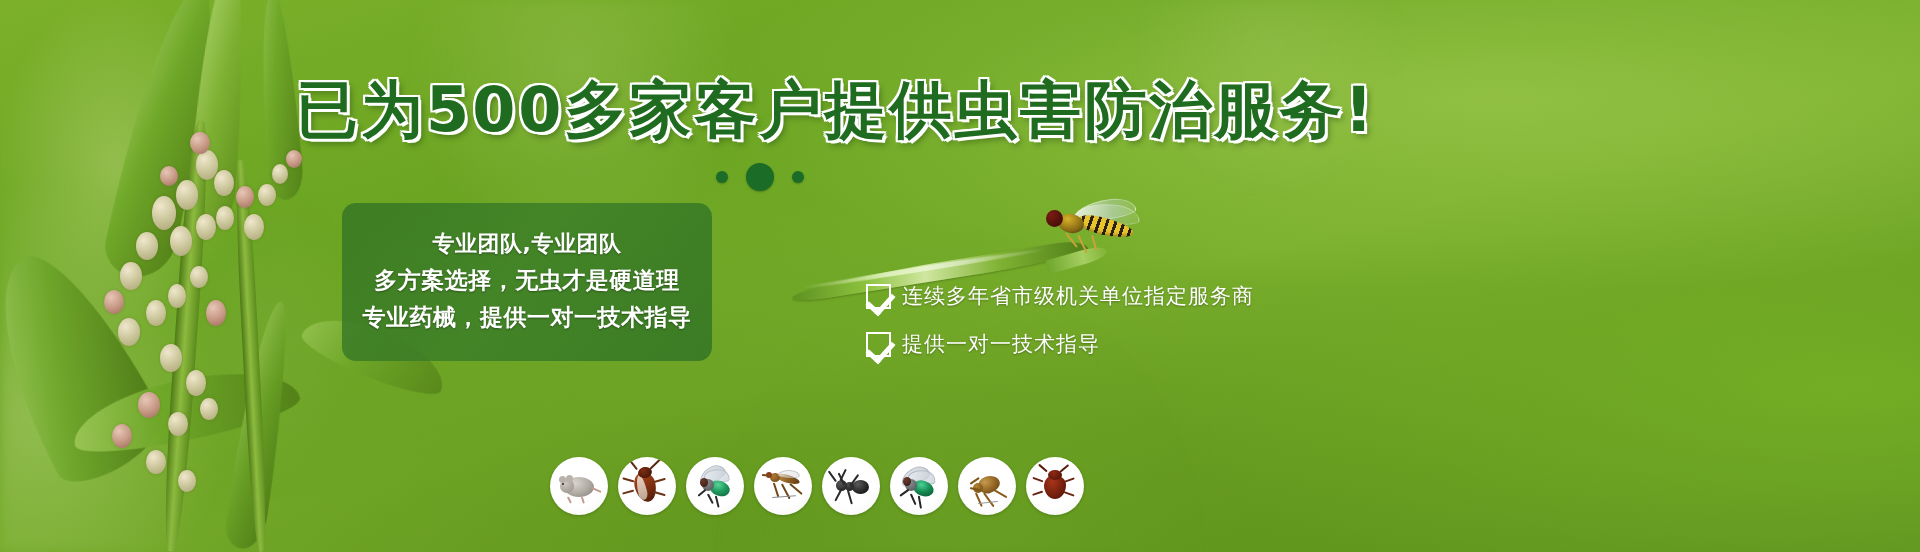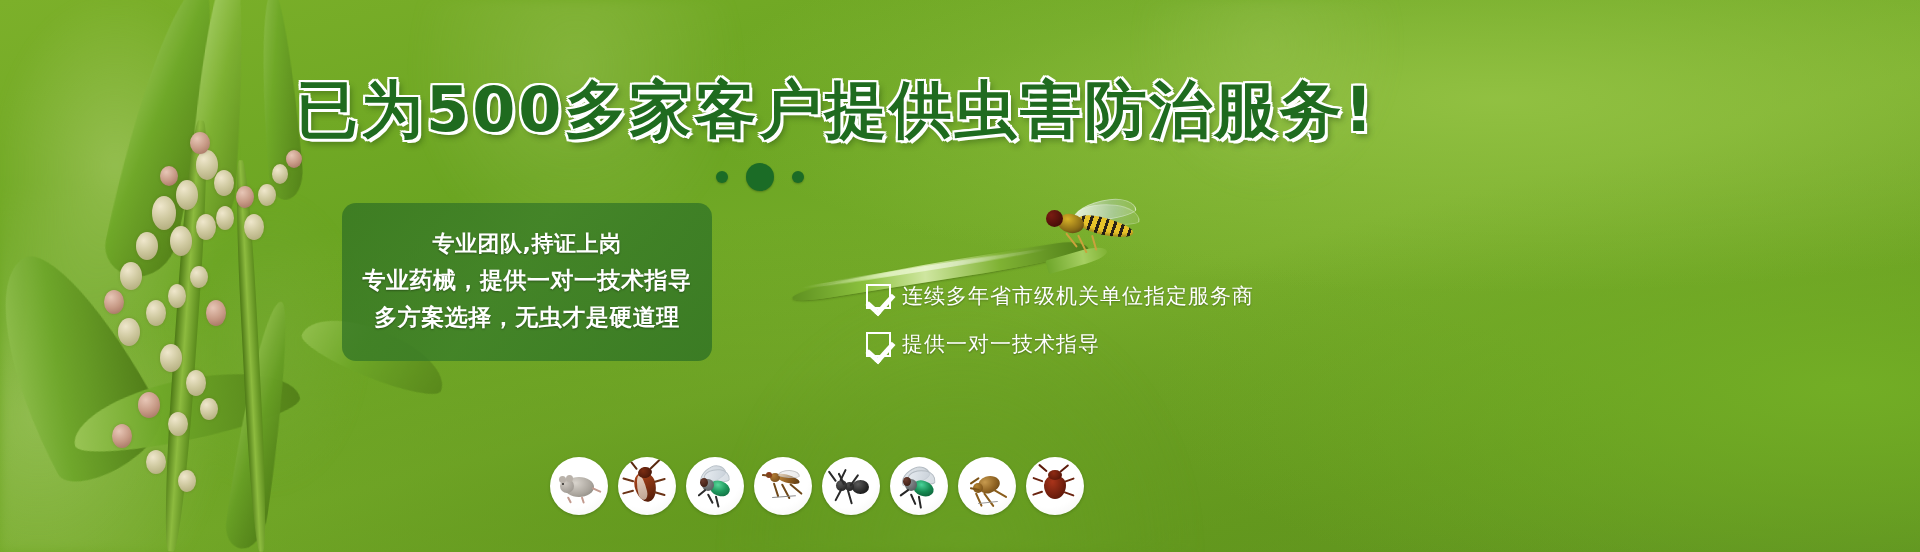--- a/index.html
+++ b/index.html
@@ -350,23 +350,23 @@
 
   <div class="headline">已为500多家客户提供虫害防治服务!</div>
 
   <div class="dots">
     <span class="dot small"></span>
     <span class="dot mid"></span>
     <span class="dot small"></span>
   </div>
 
   <div class="panel">
-    <div class="line l1">专业团队,持证上岗</div>
+    <div class="line l1">专业团队,专业团队</div>
+    <div class="line l2">多方案选择，无虫才是硬道理</div>
     <div class="line l3">专业药械，提供一对一技术指导</div>
-    <div class="line l2">多方案选择，无虫才是硬道理</div>
   </div>
 
   <div class="checks">
     <div class="check-row">
       <span class="check-box"></span>
       <span class="check-label">连续多年省市级机关单位指定服务商</span>
     </div>
     <div class="check-row">
       <span class="check-box"></span>
       <span class="check-label">提供一对一技术指导</span>

